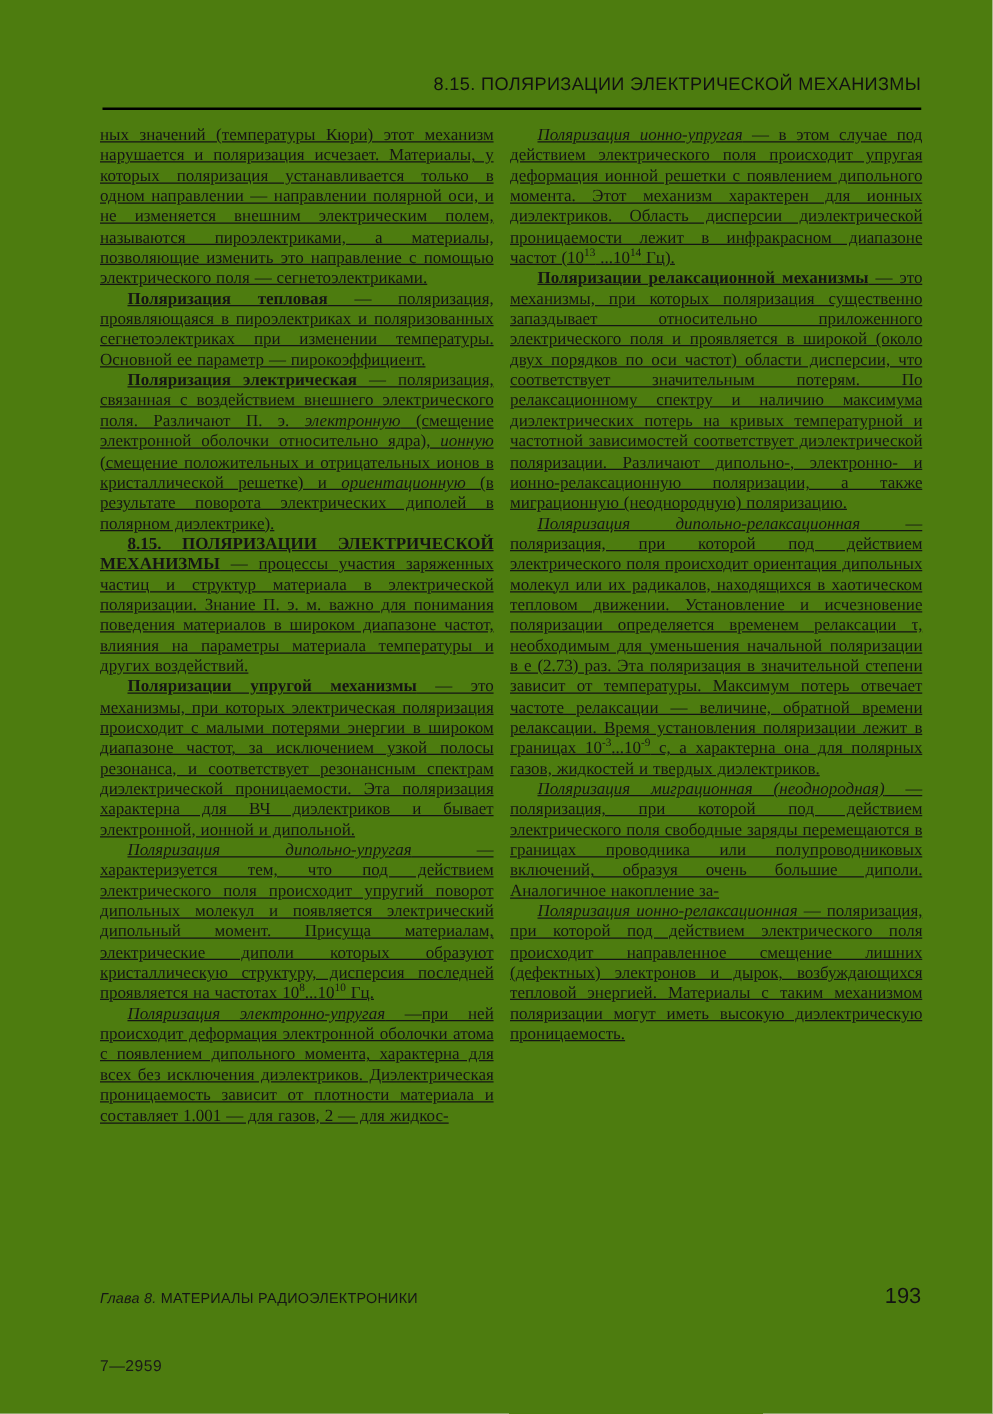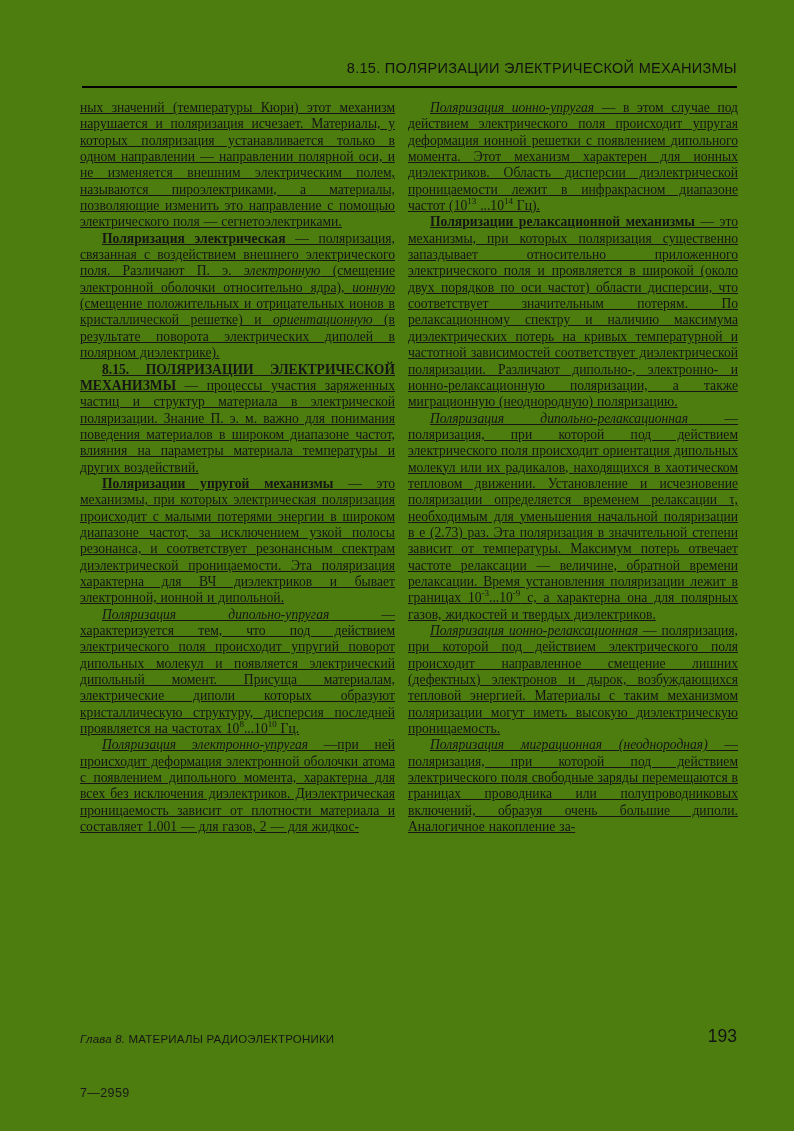--- a/index.html
+++ b/index.html
@@ -97,32 +97,33 @@
 
 <div class="page">
 
   <div class="running-head">8.15. ПОЛЯРИЗАЦИИ ЭЛЕКТРИЧЕСКОЙ МЕХАНИЗМЫ</div>
 
   <div class="header-rule"></div>
 
   <div class="columns">
     <div class="col">
         <p class="para">ных значений (температуры Кюри) этот механизм нарушается и поляризация исчезает. Материалы, у которых поляризация устанавливается только в одном направлении — направлении полярной оси, и не изменяется внешним электрическим полем, называются пироэлектриками, а материалы, позволяющие изменить это направление с помощью электрического поля — сегнетоэлектриками.</p>
+        <p class="para indent"><span class="lead bold">Поляризация тепловая</span> — поляризация, проявляющаяся в пироэлектриках и поляризованных сегнетоэлектриках при изменении температуры. Основной ее параметр — пирокоэффициент.</p>
         <p class="para indent"><span class="lead bold">Поляризация электрическая</span> — поляризация, связанная с воздействием внешнего электрического поля. Различают П. э. <i>электронную</i> (смещение электронной оболочки относительно ядра), <i>ионную</i> (смещение положительных и отрицательных ионов в кристаллической решетке) и <i>ориентационную</i> (в результате поворота электрических диполей в полярном диэлектрике).</p>
         <p class="para indent"><span class="lead bold">8.15. ПОЛЯРИЗАЦИИ ЭЛЕКТРИЧЕСКОЙ МЕХАНИЗМЫ</span> — процессы участия заряженных частиц и структур материала в электрической поляризации. Знание П. э. м. важно для понимания поведения материалов в широком диапазоне частот, влияния на параметры материала температуры и других воздействий.</p>
         <p class="para indent"><span class="lead bold">Поляризации упругой механизмы</span> — это механизмы, при которых электрическая поляризация происходит с малыми потерями энергии в широком диапазоне частот, за исключением узкой полосы резонанса, и соответствует резонансным спектрам диэлектрической проницаемости. Эта поляризация характерна для ВЧ диэлектриков и бывает электронной, ионной и дипольной.</p>
         <p class="para indent"><span class="lead italic">Поляризация дипольно-упругая</span> — характеризуется тем, что под действием электрического поля происходит упругий поворот дипольных молекул и появляется электрический дипольный момент. Присуща материалам, электрические диполи которых образуют кристаллическую структуру, дисперсия последней проявляется на частотах 10<sup>8</sup>...10<sup>10</sup> Гц.</p>
         <p class="para indent"><span class="lead italic">Поляризация электронно-упругая</span> —при ней происходит деформация электронной оболочки атома с появлением дипольного момента, характерна для всех без исключения диэлектриков. Диэлектрическая проницаемость зависит от плотности материала и составляет 1.001 — для газов, 2 — для жидкос-</p>
       </div>
     <div class="col">
         <p class="para indent"><span class="lead italic">Поляризация ионно-упругая</span> — в этом случае под действием электрического поля происходит упругая деформация ионной решетки с появлением дипольного момента. Этот механизм характерен для ионных диэлектриков. Область дисперсии диэлектрической проницаемости лежит в инфракрасном диапазоне частот (10<sup>13</sup> ...10<sup>14</sup> Гц).</p>
         <p class="para indent"><span class="lead bold">Поляризации релаксационной механизмы</span> — это механизмы, при которых поляризация существенно запаздывает относительно приложенного электрического поля и проявляется в широкой (около двух порядков по оси частот) области дисперсии, что соответствует значительным потерям. По релаксационному спектру и наличию максимума диэлектрических потерь на кривых температурной и частотной зависимостей соответствует диэлектрической поляризации. Различают дипольно-, электронно- и ионно-релаксационную поляризации, а также миграционную (неоднородную) поляризацию.</p>
         <p class="para indent"><span class="lead italic">Поляризация дипольно-релаксационная</span> — поляризация, при которой под действием электрического поля происходит ориентация дипольных молекул или их радикалов, находящихся в хаотическом тепловом движении. Установление и исчезновение поляризации определяется временем релаксации τ, необходимым для уменьшения начальной поляризации в е (2.73) раз. Эта поляризация в значительной степени зависит от температуры. Максимум потерь отвечает частоте релаксации — величине, обратной времени релаксации. Время установления поляризации лежит в границах 10<sup>-3</sup>...10<sup>-9</sup> с, а характерна она для полярных газов, жидкостей и твердых диэлектриков.</p>
+        <p class="para indent"><span class="lead italic">Поляризация миграционная (неоднородная)</span> — поляризация, при которой под действием электрического поля свободные заряды перемещаются в границах проводника или полупроводниковых включений, образуя очень большие диполи. Аналогичное накопление за-</p>
         <p class="para indent"><span class="lead italic">Поляризация ионно-релаксационная</span> — поляризация, при которой под действием электрического поля происходит направленное смещение лишних (дефектных) электронов и дырок, возбуждающихся тепловой энергией. Материалы с таким механизмом поляризации могут иметь высокую диэлектрическую проницаемость.</p>
-        <p class="para indent"><span class="lead italic">Поляризация миграционная (неоднородная)</span> — поляризация, при которой под действием электрического поля свободные заряды перемещаются в границах проводника или полупроводниковых включений, образуя очень большие диполи. Аналогичное накопление за-</p>
       </div>
   </div>
 
   <div class="footer-row">
     <div class="footer-left">
       <span class="chapter-label">Глава 8.</span>
       <span class="chapter-title">МАТЕРИАЛЫ РАДИОЭЛЕКТРОНИКИ</span>
     </div>
     <div class="page-number">193</div>
   </div>

